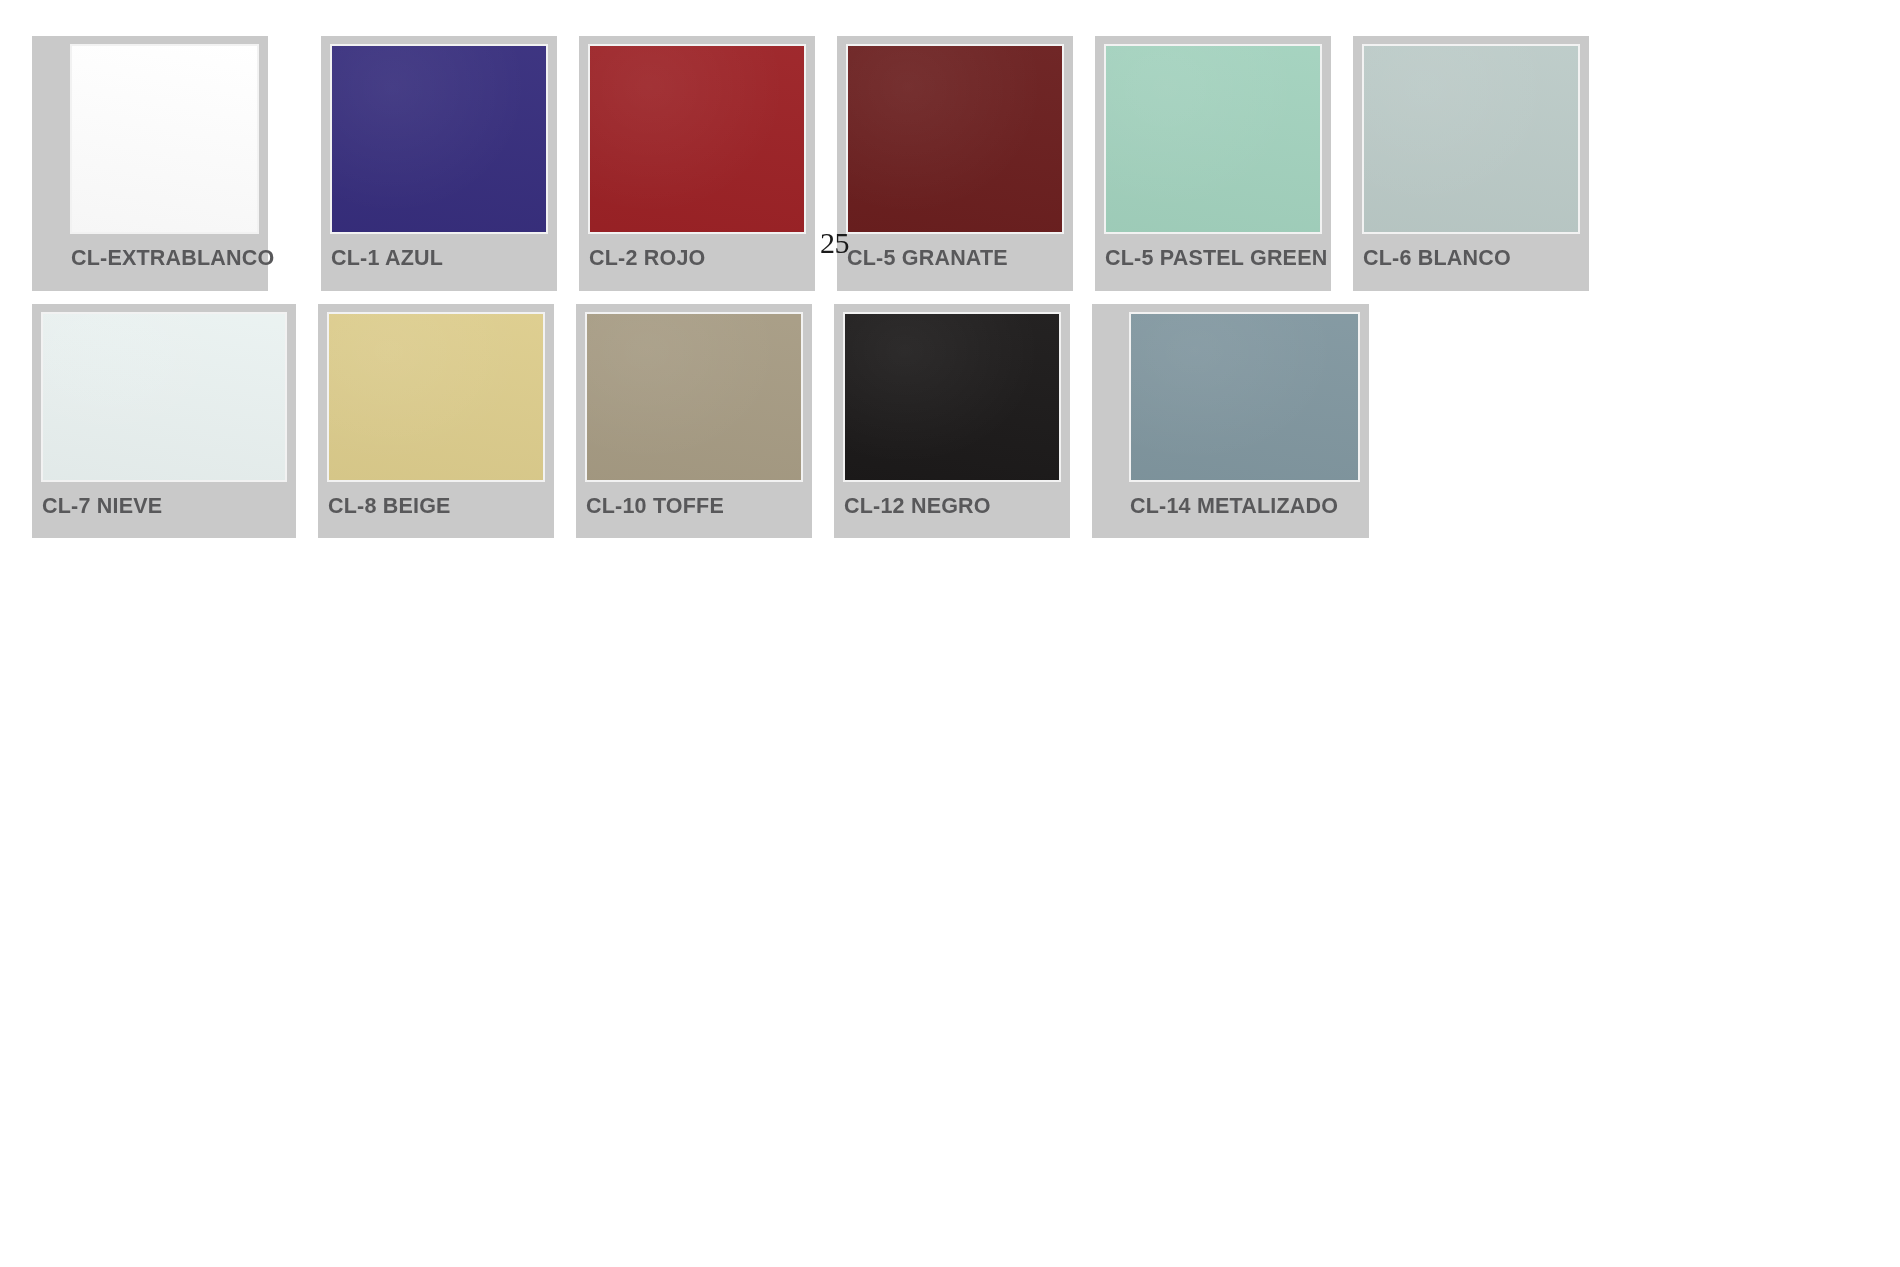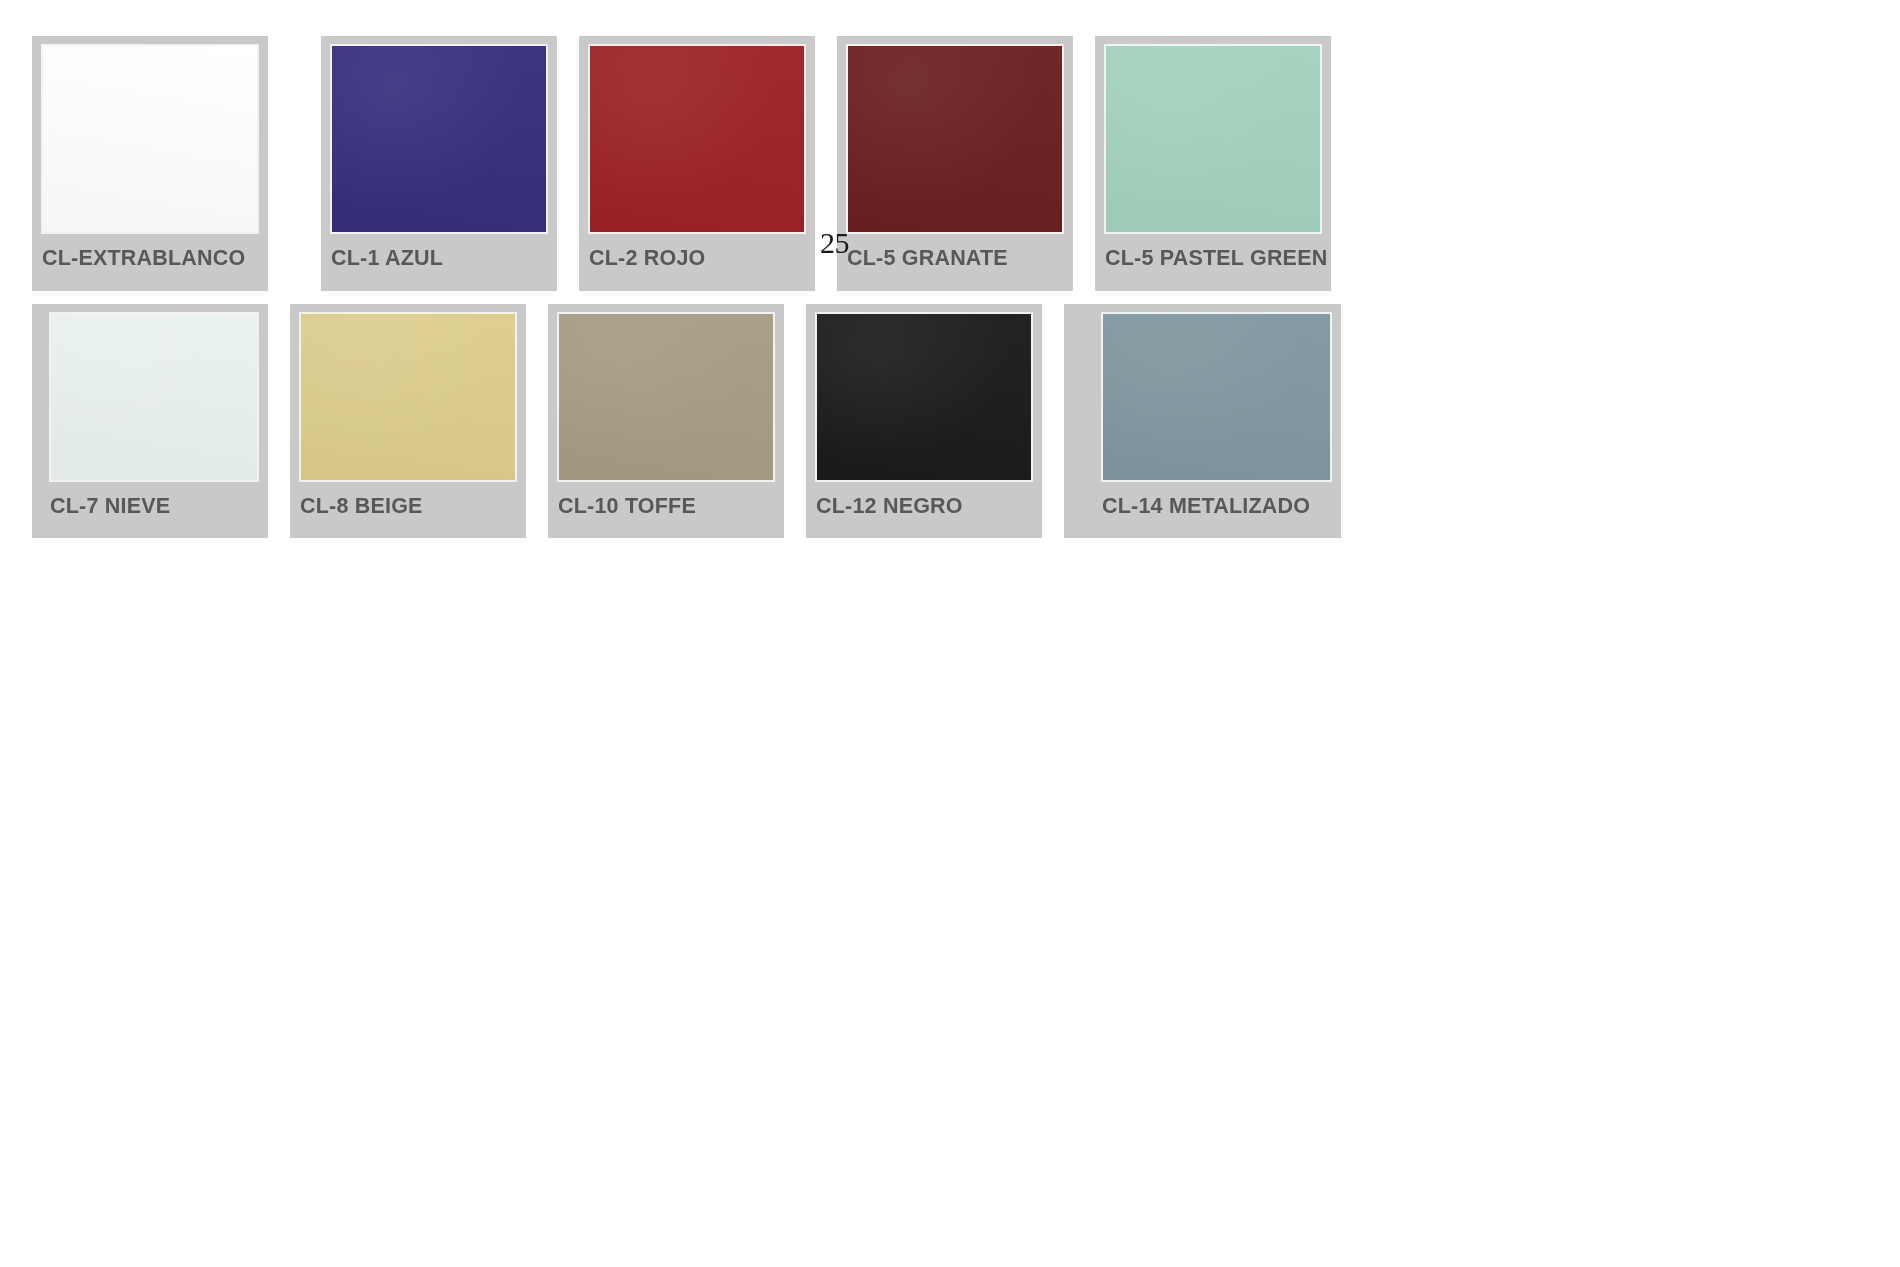--- a/index.html
+++ b/index.html
@@ -94,21 +94,21 @@
     letter-spacing: -0.5px;
   }
 </style>
 </head>
 <body>
 
 <div id="swatch-board">
 
   <div class="swatch-row row-1">
 
-    <div class="swatch-card spacer-gap" style="width:236px;">
+    <div class="swatch-card spacer-gap" style="width:236px;padding-left:29px;">
       <div class="swatch-chip-frame" style="height:190px;">
         <span class="swatch-chip" style="background-color: rgb(255, 255, 255);"></span>
       </div>
       <div class="swatch-label">CL-EXTRABLANCO</div>
       <div class="swatch-label-pad"></div>
     </div>
 
     <div class="swatch-card spacer-gap" style="width:236px;margin-left:31px;">
       <div class="swatch-chip-frame" style="height:190px;">
         <span class="swatch-chip" style="background-color: rgb(55, 46, 125);"></span>
@@ -134,26 +134,33 @@
     </div>
 
     <div class="swatch-card spacer-gap" style="width:236px;justify-content:center;">
       <div class="swatch-chip-frame" style="height:190px;">
         <span class="swatch-chip" style="background-color: rgb(163, 210, 190);"></span>
       </div>
       <div class="swatch-label">CL-5 PASTEL GREEN</div>
       <div class="swatch-label-pad"></div>
     </div>
 
+    <div class="swatch-card" style="width:236px;">
+      <div class="swatch-chip-frame" style="height:190px;">
+        <span class="swatch-chip" style="background-color: rgb(188, 203, 200);"></span>
+      </div>
+      <div class="swatch-label">CL-6 BLANCO</div>
+      <div class="swatch-label-pad"></div>
+    </div>
 
   </div>
 
   <div class="swatch-row row-2">
 
-    <div class="swatch-card spacer-gap" style="width:236px;padding-left:8px;">
+    <div class="swatch-card spacer-gap" style="width:264px;">
       <div class="swatch-chip-frame" style="height:170px;">
         <span class="swatch-chip" style="background-color: rgb(234, 242, 241);"></span>
       </div>
       <div class="swatch-label">CL-7 NIEVE</div>
       <div class="swatch-label-pad"></div>
     </div>
 
     <div class="swatch-card spacer-gap" style="width:236px;">
       <div class="swatch-chip-frame" style="height:170px;">
         <span class="swatch-chip" style="background-color: rgb(221, 205, 141);"></span>

